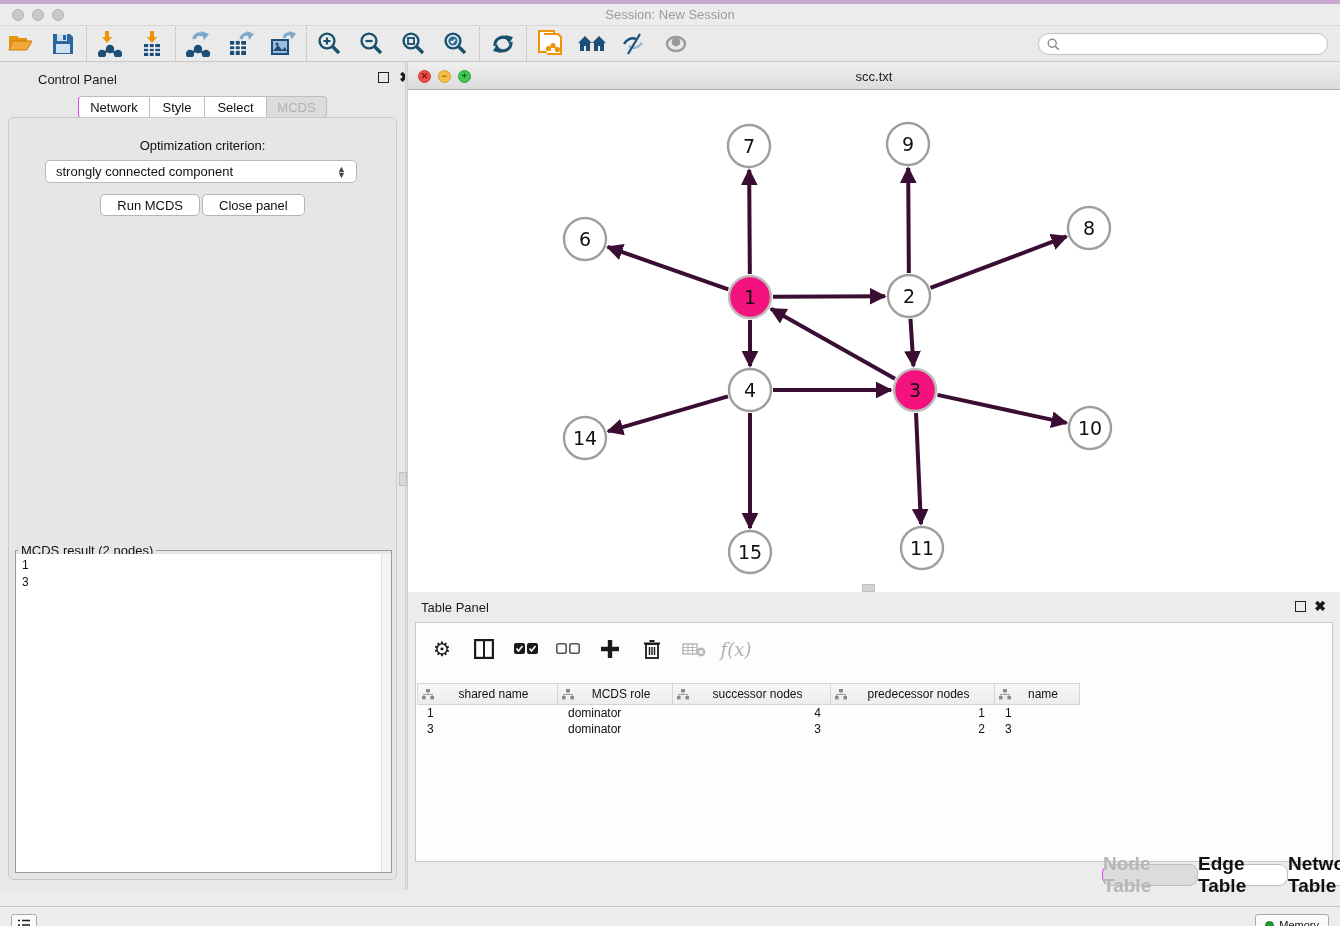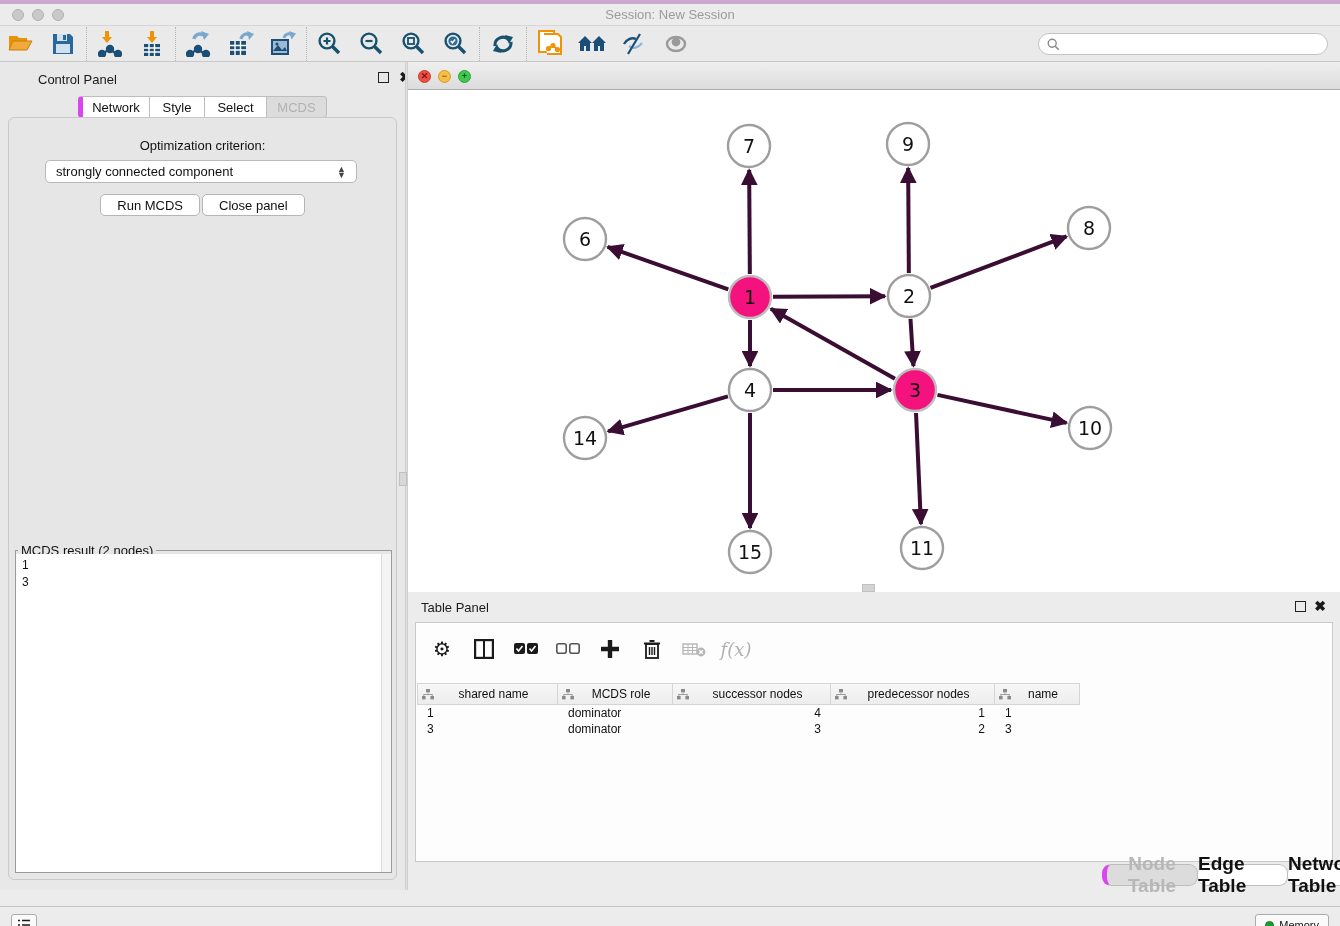--- a/index.html
+++ b/index.html
@@ -26,21 +26,21 @@
   .cp-header { position:absolute; left:0; top:0; width:100%; height:32px;margin-left:26px; }
   .cp-title { position:absolute; left:12px; top:10px; font-size:13px; color:#1a1a1a; }
   .panel-mini { position:absolute; width:11px; height:11px; border:1.5px solid #222; background:transparent; }
   .panel-close { position:absolute; font-size:14px; font-weight:bold; color:#1a1a1a; line-height:11px; }
   .cp-header .panel-mini { right:42px; top:10px; }
   .cp-header .panel-close { right:20px; top:10px; }
 
   .seg-tabs { position:absolute; display:flex; height:22px; }
   .cp-tabs { left:78px; top:34px; }
   .seg { background:#fff; border:1px solid #bdbdbd; border-left:none; font-size:13px; color:#111; display:flex; align-items:center; justify-content:center; }
-  .seg:first-child { border-left:5px solid #d946ef; border-radius:4px 0 0 4px;text-align:center; }
+  .seg:first-child { border-left:1px solid #d946ef; border-radius:4px 0 0 4px; }
   .seg:last-child { border-radius:0 4px 4px 0; }
   .seg.active { background:#dcdcdc; color:#b2b2b2; }
 
   .cp-body { position:absolute; left:8px; top:55px; width:389px; bottom:10px; background:#e6e6e6; border:1px solid #c9c9c9; border-radius:6px; }
   .opt-label { position:absolute; left:0; right:0; top:20px; text-align:center; font-size:13px; color:#111; }
   .criterion { position:absolute; left:36px; top:42px; width:312px; height:23px; background:#fff; border:1px solid #b9b9b9; border-radius:5px; font-size:13px; color:#111; display:flex; align-items:center; padding:0 10px; }
   .criterion .stepper { margin-left:auto; display:flex; flex-direction:column; align-items:center; line-height:6px; font-size:9px; color:#444; }
   .cp-buttons { position:absolute; left:0; right:0; top:76px; display:flex; justify-content:center; gap:2px; }
   .pushbtn { height:22px; background:#fff; border:1px solid #b5b5b5; border-radius:5px; font-size:13px; color:#111; display:flex; align-items:center; justify-content:center; padding:0 16px; font-family:"Liberation Sans",sans-serif; }
 
@@ -308,20 +308,21 @@
   <div class="vsplit"></div>
   <div class="vgrip"></div>
 
   <div class="net-window">
     <div class="net-titlebar">
       <div class="net-lights">
         <div class="light red">✕</div>
         <div class="light yellow">−</div>
         <div class="light green">+</div>
       </div>
+      <div class="net-title">scc.txt</div>
     </div>
     <div class="net-canvas">
       <svg id="graph" width="932" height="502" viewBox="0 0 932 502">
           <defs>
             <marker id="arrow" viewBox="0 0 10 10" refX="9" refY="5" markerWidth="4.2" markerHeight="4.2" orient="auto" markerUnits="strokeWidth">
               <path d="M0,0 L10,5 L0,10 z" fill="#3a0d33"></path>
             </marker>
           </defs>
           <line x1="341.84768545925334" y1="184.0005043472541" x2="341.15893691208345" y2="79.99947372460441" stroke="#3a0d33" stroke-width="4" marker-end="url(#arrow)"></line>
           <line x1="320.3015285768616" y1="199.3726585300483" x2="199.64188322414446" y2="156.9589650121235" stroke="#3a0d33" stroke-width="4" marker-end="url(#arrow)"></line>

